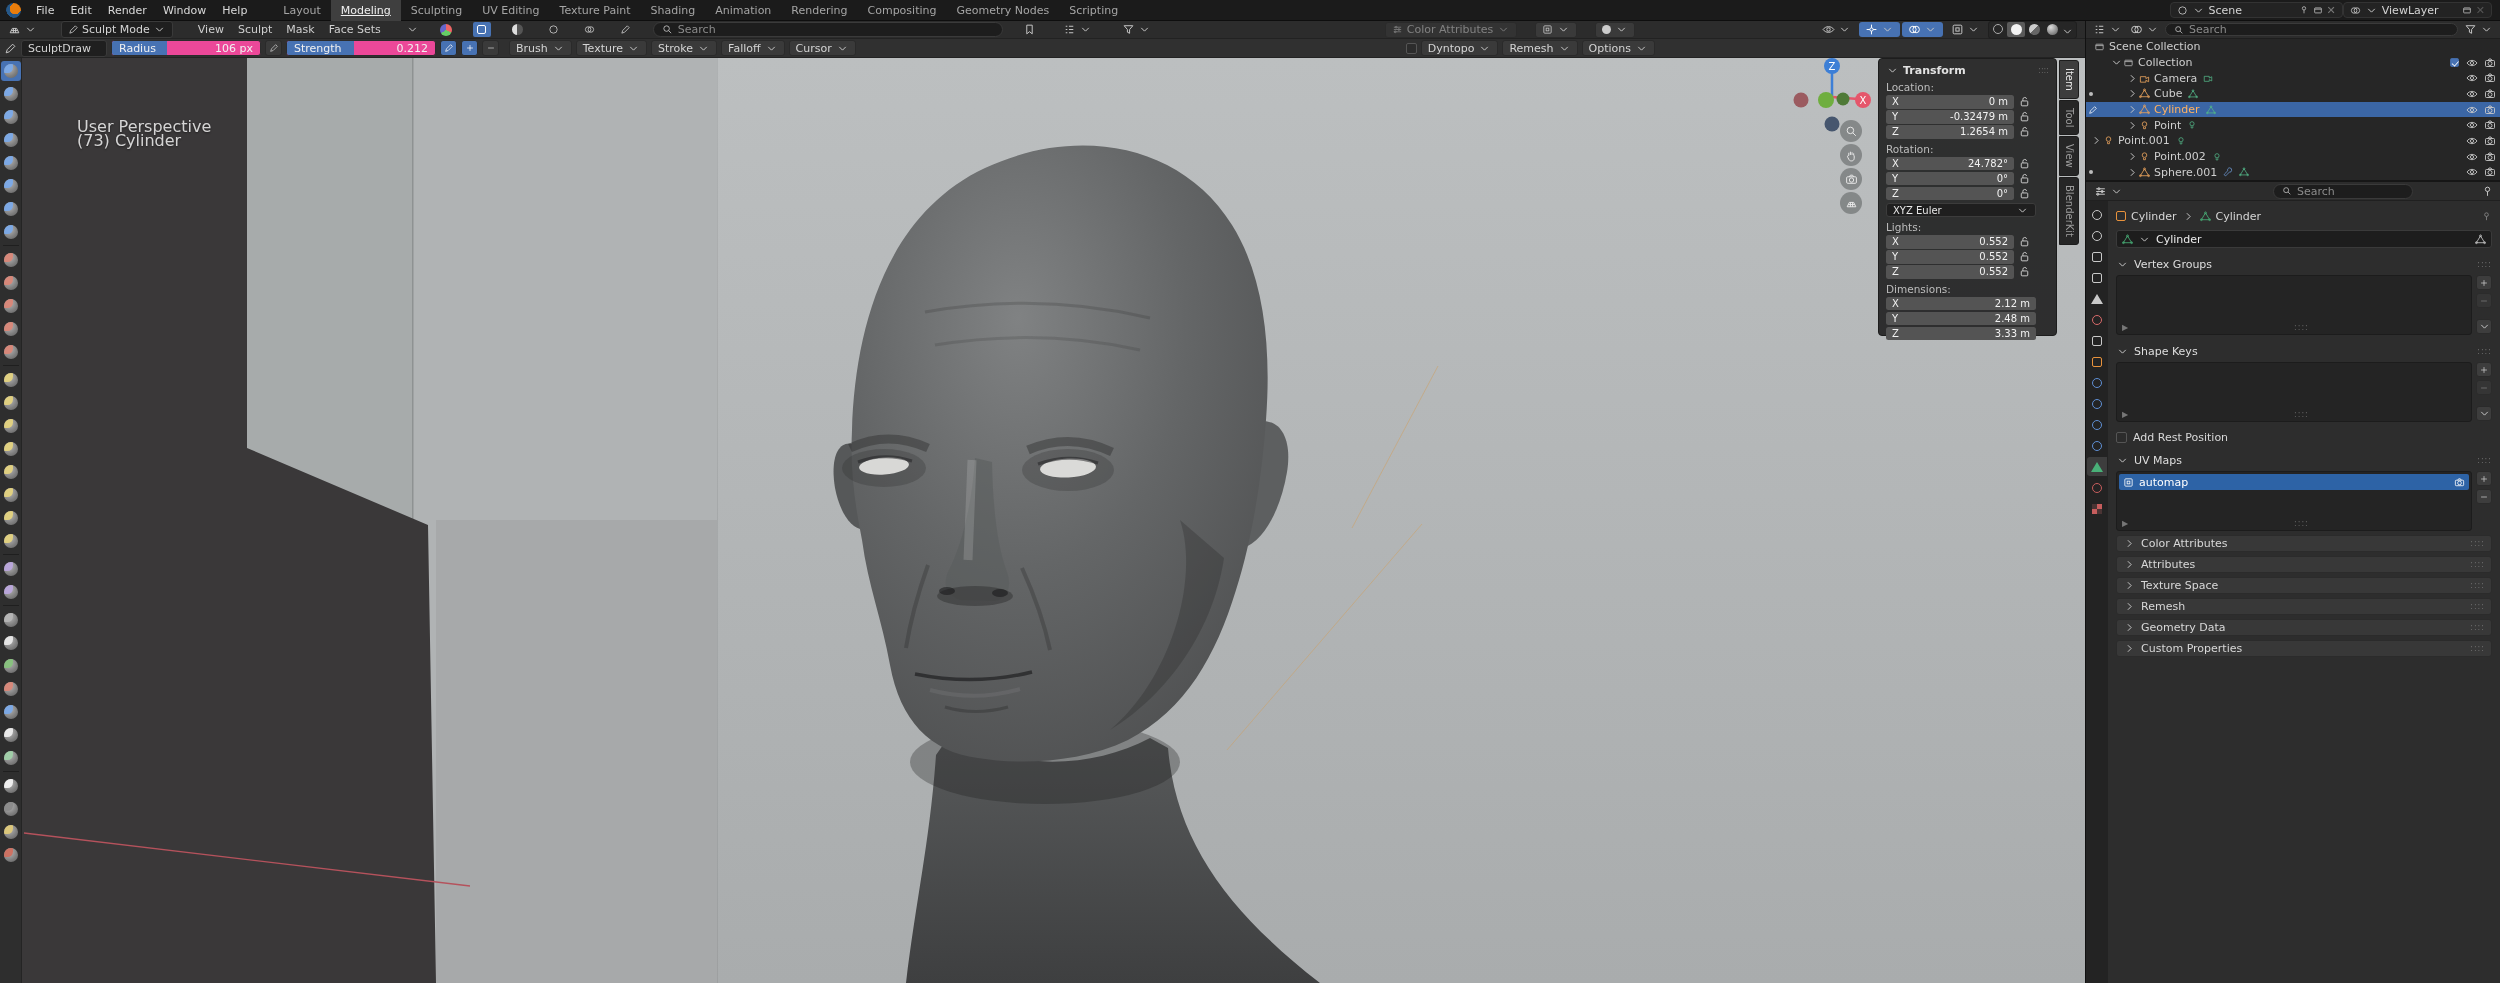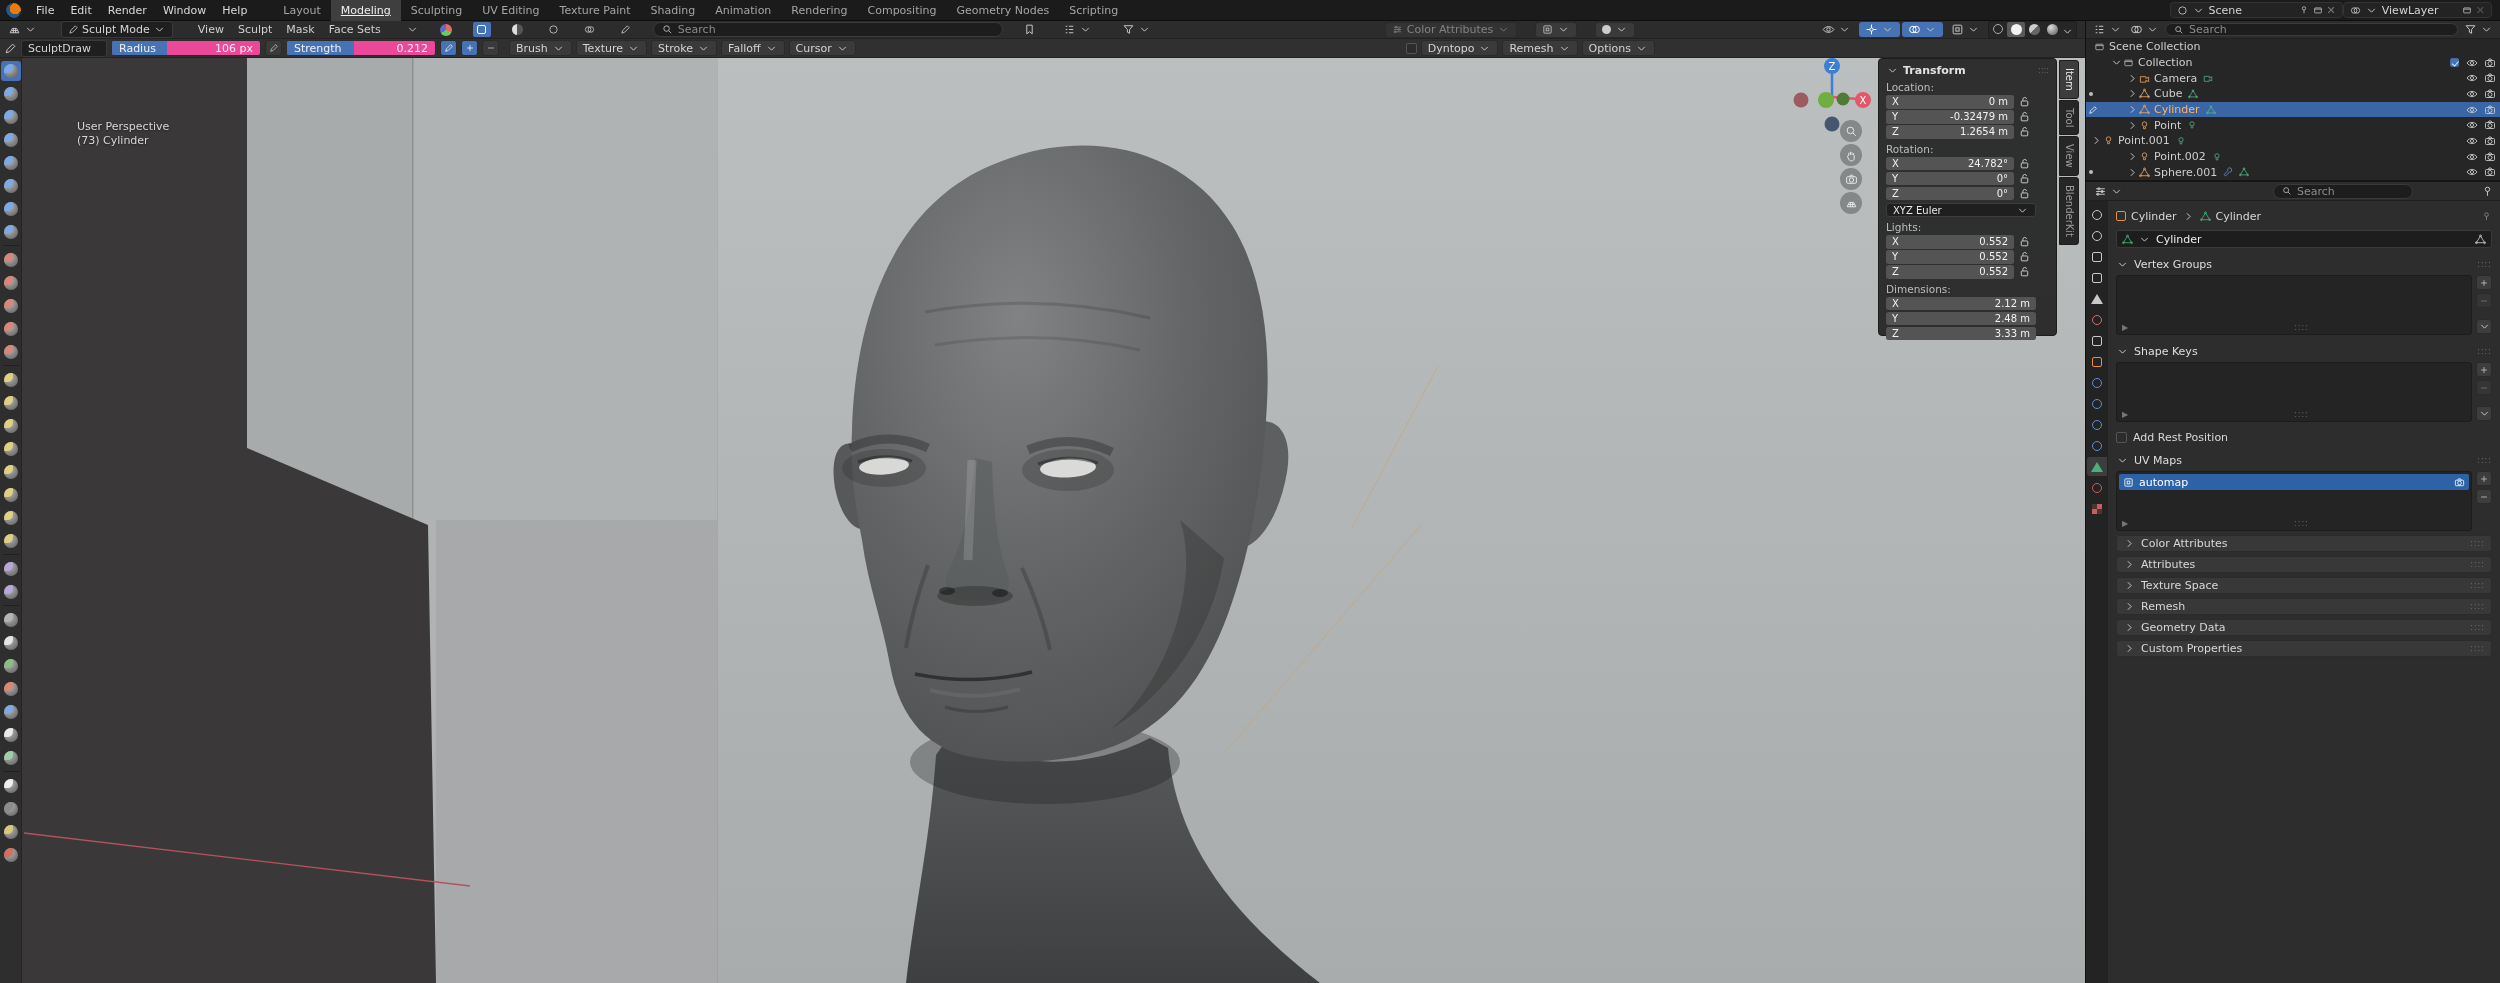--- a/index.html
+++ b/index.html
@@ -59,21 +59,21 @@
   .tool.on { background:#4772b3; }
   .tool .ball { width:14px; height:14px; border-radius:50%;
     background:radial-gradient(circle at 35% 30%, #bdbdbd, #7e7e7e 60%, #5f5f5f); position:relative; overflow:hidden; }
   .tool .cap { position:absolute; left:0; top:0; width:9px; height:9px;
     border-radius:50% 0 60% 0; opacity:.95; }
   .tsep { width:16px; height:1px; background:#1f1f1f; margin:2px 0; }
 
   
   #viewport { left:22px; top:58px; width:2063px; height:925px;
     background:linear-gradient(#bcbfc0,#a9acad); }
-  #overlaytext { left:55px; top:62px; color:#3c3c3c; line-height:14px; font-size:11px; }
+  #overlaytext { left:55px; top:62px; color:#3c3c3c; line-height:14px; font-size:16px; }
   #overlaytext div { color:#ffffffcc; text-shadow:0 1px 2px rgba(0,0,0,.45); }
   .navbtn { position:absolute; width:22px; height:22px; border-radius:50%;
     background:rgba(90,92,93,.55); display:flex; align-items:center; justify-content:center; }
   .navbtn svg { stroke:#e8e8e8; }
 
   
   #npanel { left:1878px; top:58px; width:179px; height:278px; background:rgba(41,41,41,.96);
     border:1px solid #1d1d1d; border-radius:4px; padding:5px 7px; color:#cfcfcf; }
   .np-title { display:flex; align-items:center; gap:4px; font-size:11px; color:#e2e2e2; margin-bottom:4px; }
   .np-sec { color:#bdbdbd; margin:4px 0 2px; font-size:10.5px; }

